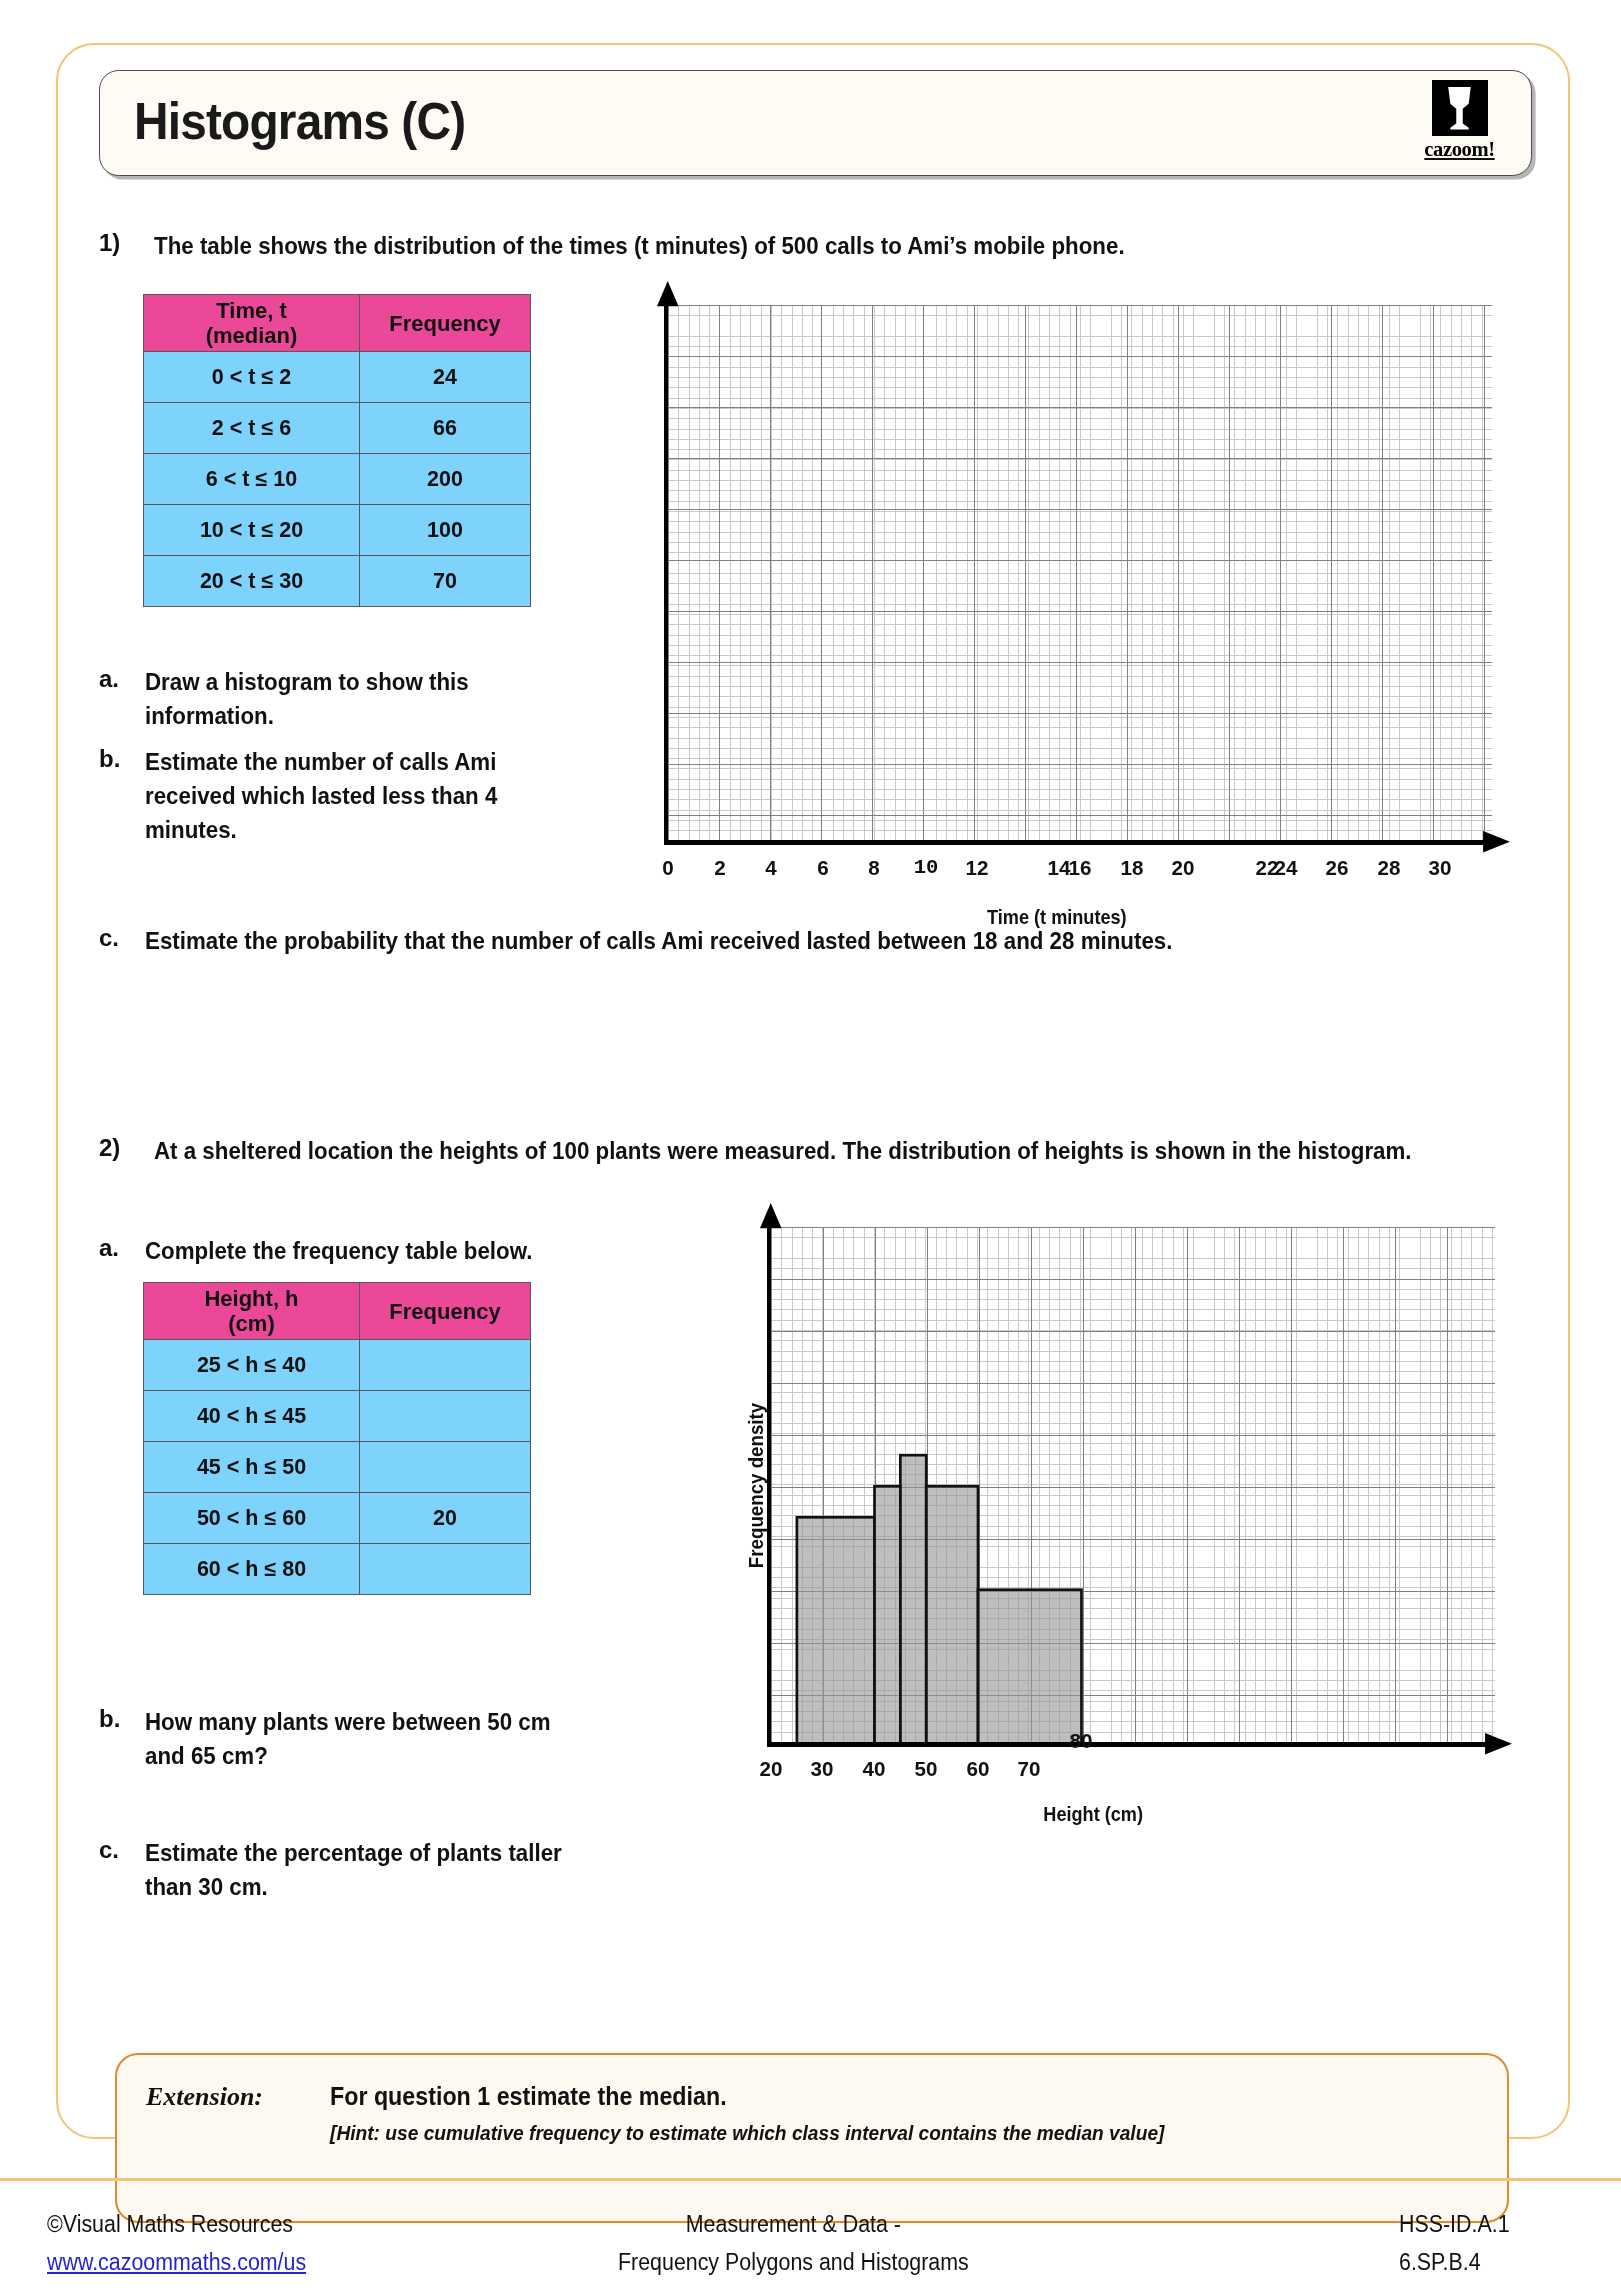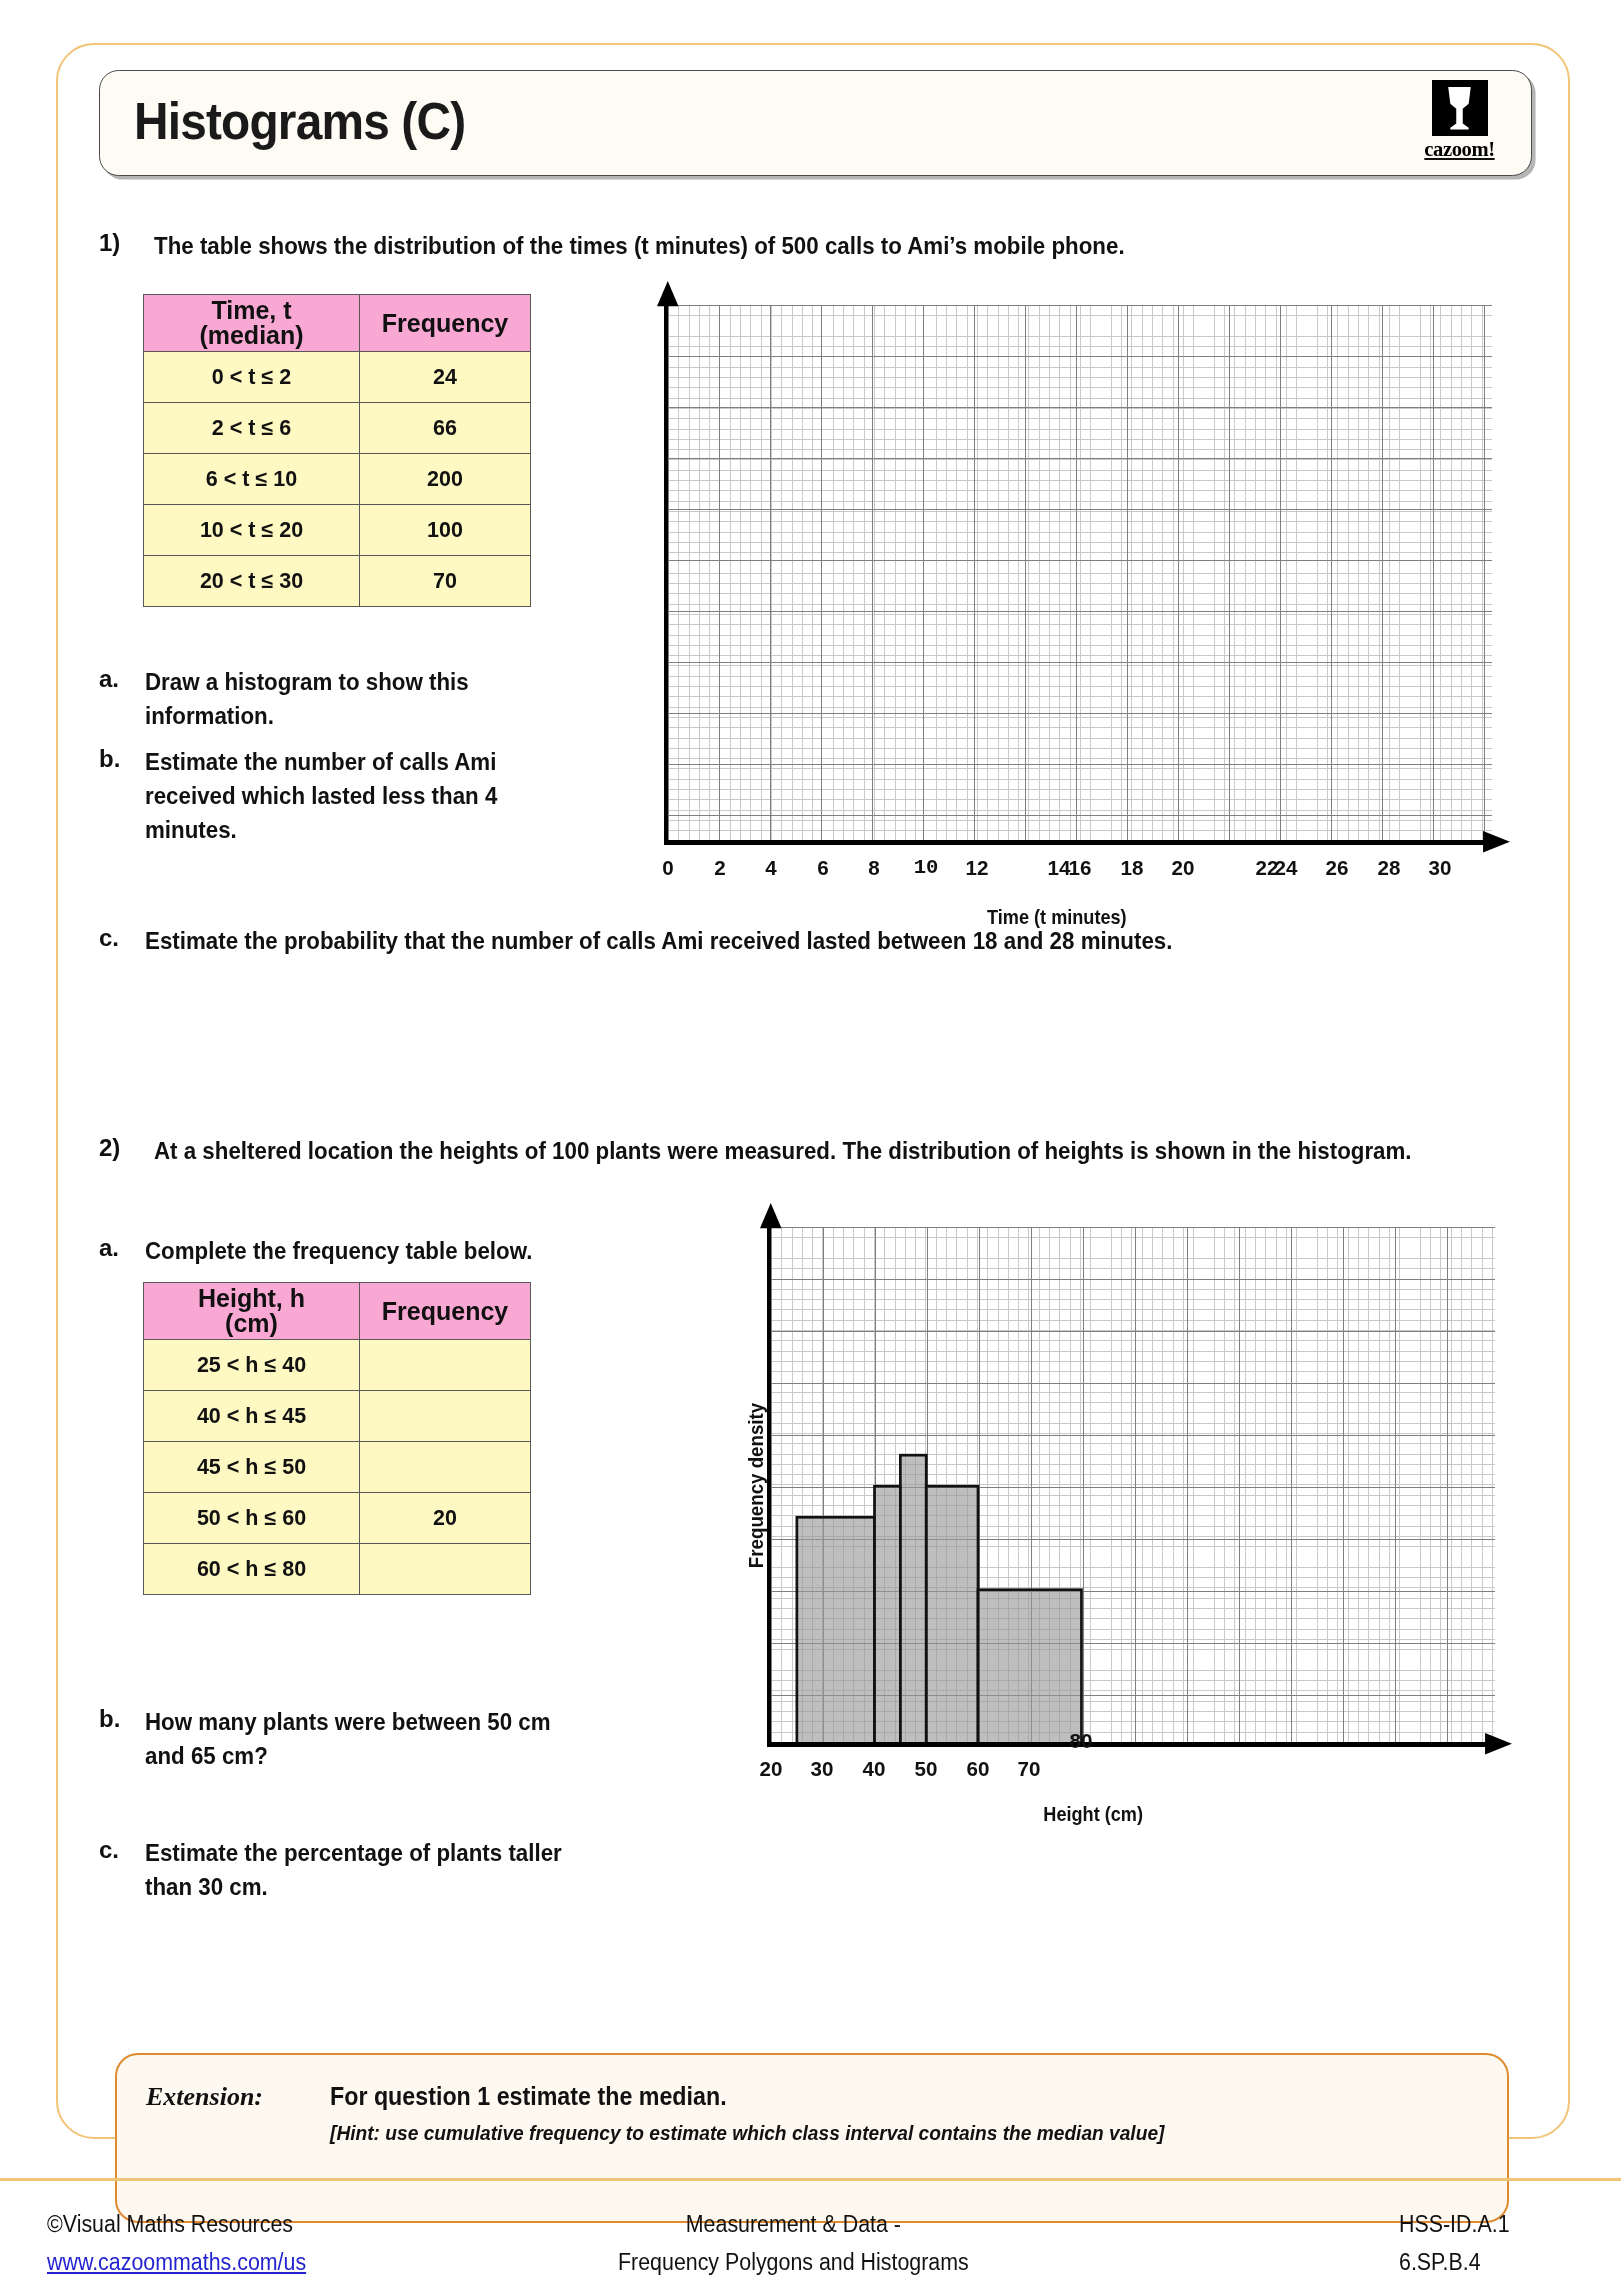--- a/index.html
+++ b/index.html
@@ -86,26 +86,26 @@
     font-family:"Liberation Sans", sans-serif;
     font-weight:bold;
     font-size:21.5px;
   }
   table.freq th, table.freq td{
     border:1.8px solid #585858;
     text-align:center;
     padding:0;
   }
   table.freq th{
-    background:#f9a8d4;
+    background:#ec4899;
     height:56px;
-    font-size:25px;
+    font-size:22px;
     line-height:25px;
   }
-  table.freq td{ height:50px; background:#fef9c3; }
+  table.freq td{ height:50px; background:#7dd3fc; }
   table.freq .c1{ width:215px; }
   table.freq .c2{ width:170px; }
 
   
   .graphpaper{
     position:absolute;
     background-color:#fff;
     background-image:
       repeating-linear-gradient(to right, #7f7f7f 0px, #7f7f7f 0.9px, transparent 0.9px, transparent var(--maj)),
       repeating-linear-gradient(to bottom, #7f7f7f 0px, #7f7f7f 0.9px, transparent 0.9px, transparent var(--maj)),

